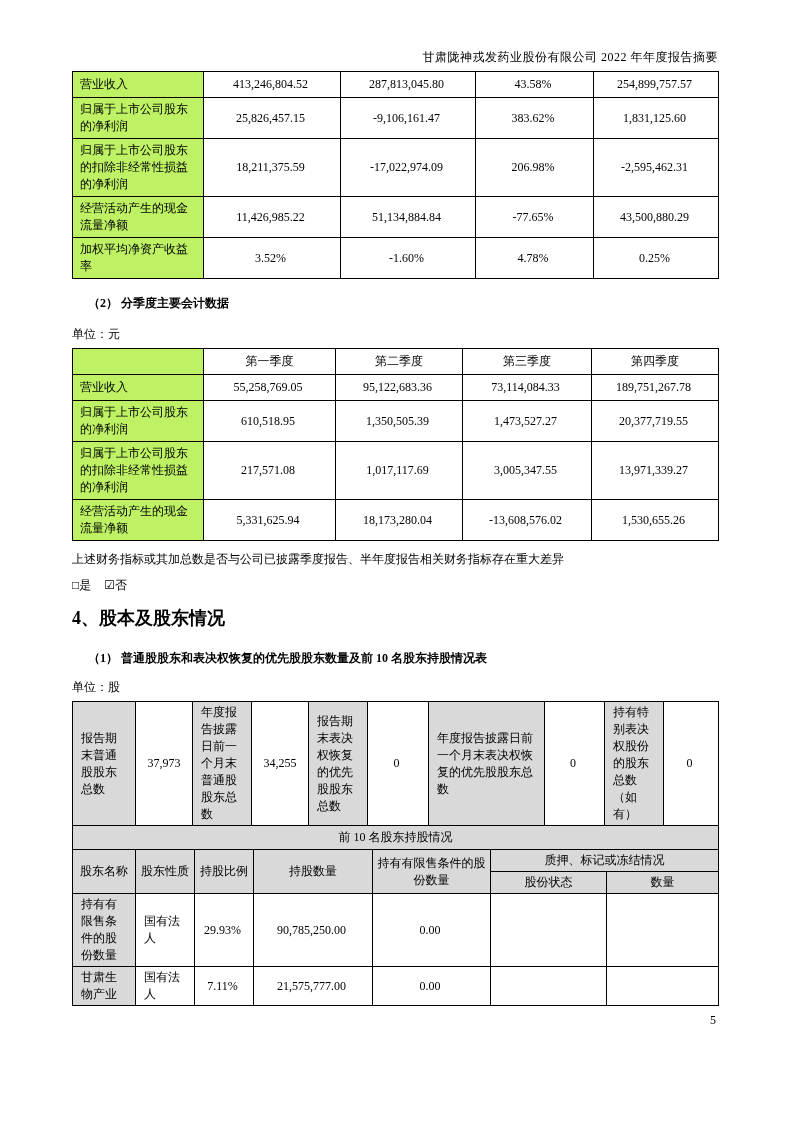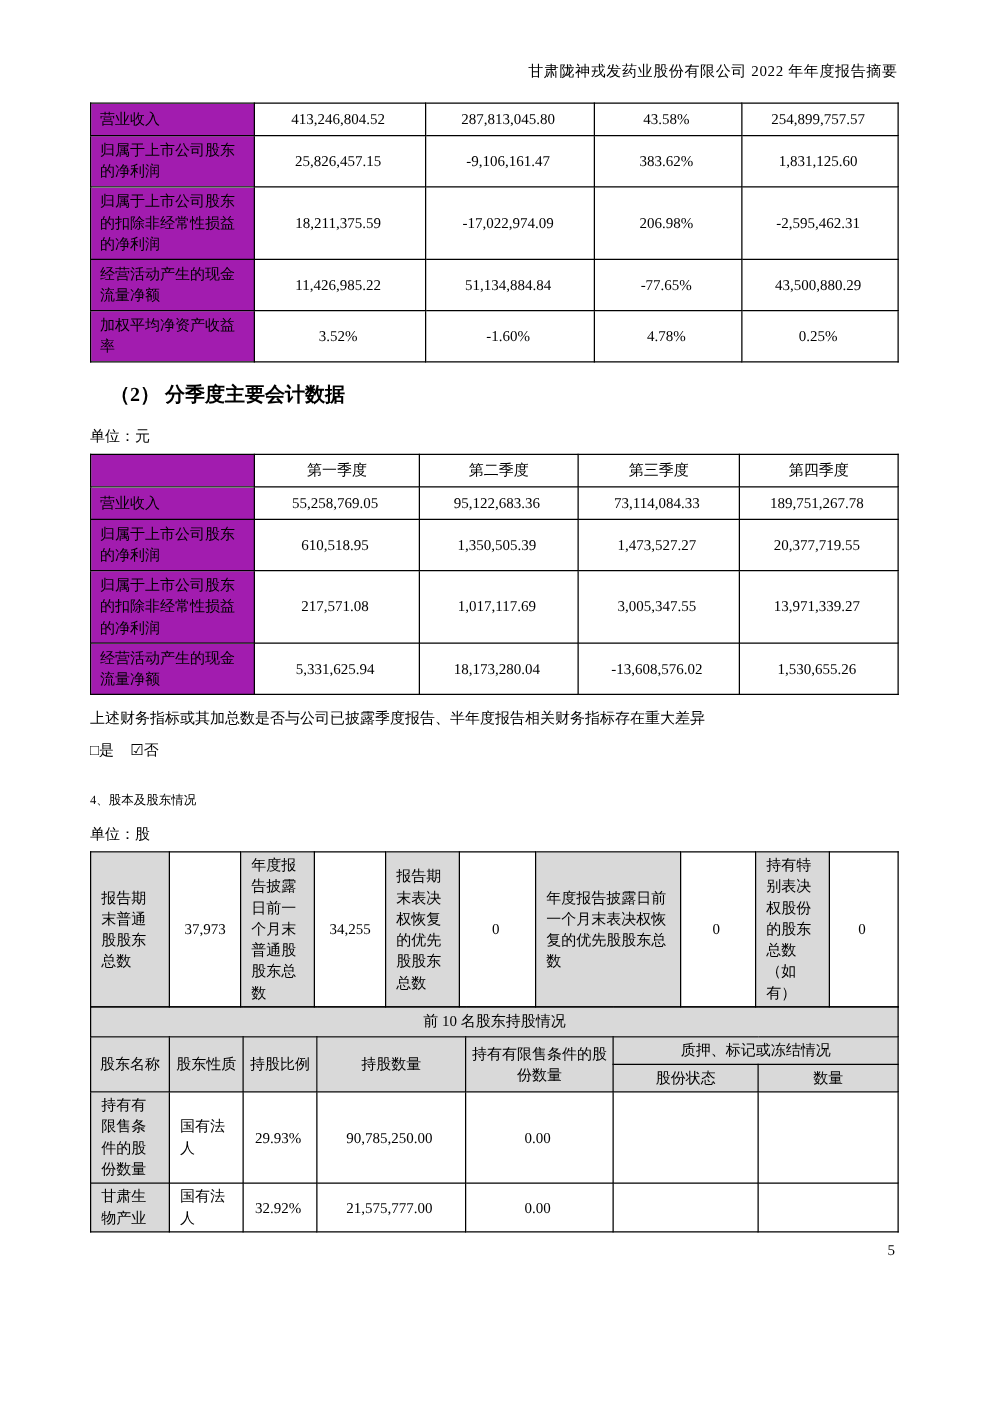--- a/index.html
+++ b/index.html
@@ -10,52 +10,52 @@
     background: #ffffff;
     color: #000000;
     font-family: "Liberation Serif", "DejaVu Serif", serif;
     padding: 50px 75px 0 72px;
     overflow: hidden;
   }
   .doc-header {
     text-align: right;
     font-size: 12px;
     line-height: 14px;
-    margin-bottom: 18px;
+    margin-bottom: 7px;
     letter-spacing: 0.5px;
   }
   table {
     border-collapse: collapse;
     table-layout: fixed;
     width: 646px;
     font-size: 12px;
   }
   td {
     border: 1px solid #000000;
     padding: 3px 6px;
     line-height: 17px;
     vertical-align: middle;
     word-break: break-all;
     overflow: hidden;
   }
   .g   { background: #d9d9d9; }
-  .lbl { background: #a21caf; text-align: left; padding: 3px 6px 3px 7px; }
+  .lbl { background: #bef264; text-align: left; padding: 3px 6px 3px 7px; }
   .num { text-align: center; padding-right: 9px; }
   .ctr { text-align: center; }
   .pad8 { padding: 2px 8px; }
   .hdr td { padding: 2px 4px; }
   .h26 { height: 26px; }
   .h23 { height: 23px; }
   .h20 { height: 20px; }
   .h1-heading {
-    font-size: 10px; font-weight: normal;
-    margin-top: 24px;
+    font-size: 18px; font-weight: bold;
+    margin-top: 12px;
   }
   .h2-heading {
-    font-size: 16px; font-weight: bold;
+    font-size: 12px; font-weight: bold;
     padding-left: 16px;
     margin-top: 16px;
   }
   .unit-label {
     text-align: left;
     font-size: 12px;
     margin-top: 14px;
     margin-bottom: 5px;
   }
   .note-line {
@@ -180,20 +180,21 @@
     </tbody>
   </table>
 
   <div class="note-line">上述财务指标或其加总数是否与公司已披露季度报告、半年度报告相关财务指标存在重大差异</div>
   <div class="check-line">
     <span>□是</span>
     <span>☑否</span>
   </div>
 
   <div class="h1-heading">4、股本及股东情况</div>
+  <div class="h2-heading" style="margin-top:20px">（1） 普通股股东和表决权恢复的优先股股东数量及前 10 名股东持股情况表</div>
   <div class="unit-label" style="margin-top:12px">单位：股</div>
 
   <table class="t3a">
     <colgroup>
       <col style="width:63px">
         <col style="width:57px">
         <col style="width:59px">
         <col style="width:57px">
         <col style="width:59px">
       <col style="width:61px">
@@ -249,21 +250,21 @@
         <td class="pad8">国有法人</td>
         <td class="num">29.93%</td>
         <td class="num">90,785,250.00</td>
         <td class="num">0.00</td>
         <td></td>
         <td></td>
       </tr>
       <tr>
         <td class="g pad8">甘肃生物产业</td>
         <td class="pad8">国有法人</td>
-        <td class="num">32.92%</td>
+        <td class="num">7.11%</td>
         <td class="num">21,575,777.00</td>
         <td class="num">0.00</td>
         <td></td>
         <td></td>
       </tr>
     </tbody>
   </table>
 
   <div class="page-number">5</div>
 

